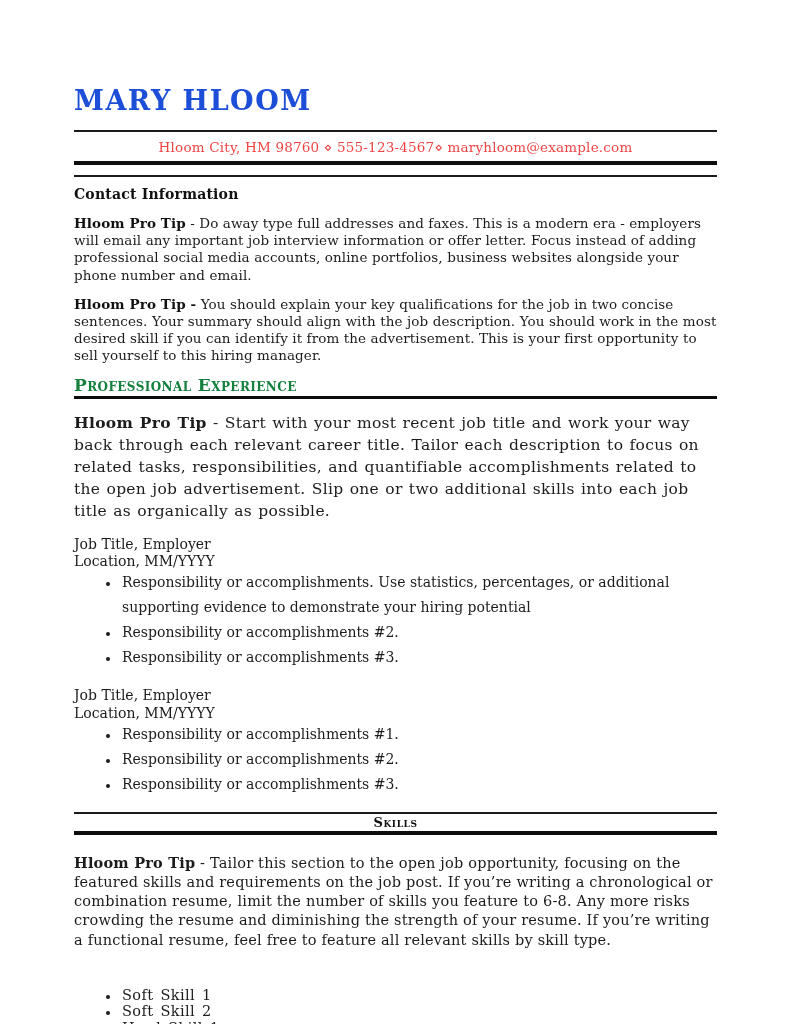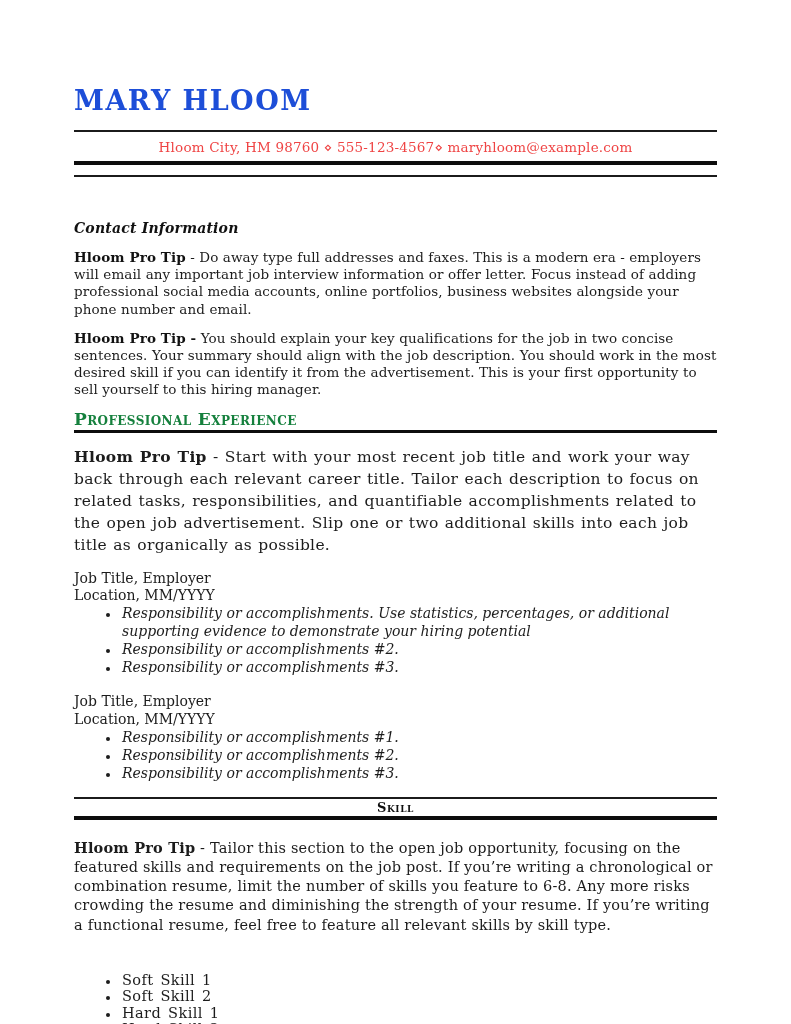--- a/index.html
+++ b/index.html
@@ -51,21 +51,21 @@
   .rule-3 { margin-top: 10px; }
 
   
   .subheading {
     font-size: 14px;
     font-weight: bold;
     color: #111;
     line-height: 17px;
     letter-spacing: 0.2px;
   }
-  .subheading-contact { margin-top: 43px; font-style: italic; }
+  .subheading-contact { margin-top: 9px; }
   .subheading-summary { margin-top: 6px; }
 
   
   .tip {
     margin-top: 12px;
     font-size: 13.5px;
     line-height: 17.2px;
     letter-spacing: 0.1px;
   }
   .tip b { color: #111; }
@@ -95,23 +95,22 @@
     font-size: 14px;
     line-height: 17.3px;
   }
   ul.bullets {
     list-style: disc;
     margin: 0;
     padding-left: 46px;
   }
   ul.bullets li {
     font-size: 14px;
-    line-height: 18px;
+    line-height: 25px;
     padding-left: 2px;
-    font-style: italic;
   }
   ul.bullets li::marker { font-size: 0.85em; }
 
   
   .skills-header { margin-top: 15px; }
   .skills-title {
     text-align: center;
     font-variant: small-caps;
     font-weight: bold;
     font-size: 13px;
@@ -176,21 +175,21 @@
       <ul class="bullets">
           <li>Responsibility or accomplishments #1.</li>
           <li>Responsibility or accomplishments #2.</li>
           <li>Responsibility or accomplishments #3.</li>
         </ul>
     </div>
   </div>
 
   <div class="skills-header">
     <div class="rule-thin"></div>
-    <div class="skills-title">Skill</div>
+    <div class="skills-title">Skills</div>
     <div class="rule-thick"></div>
   </div>
   <p class="tip-skills"><b>Hloom Pro Tip</b><span> - Tailor this section to the open job opportunity, focusing on the featured skills and requirements on the job post. If you’re writing a chronological or combination resume, limit the number of skills you feature to 6-8. Any more risks crowding the resume and diminishing the strength of your resume. If you’re writing a functional resume, feel free to feature all relevant skills by skill type.</span></p>
 
   <ul class="skills-list">
       <li>Soft Skill 1</li>
       <li>Soft Skill 2</li>
       <li>Hard Skill 1</li>
       <li>Hard Skill 2</li>
     </ul>

